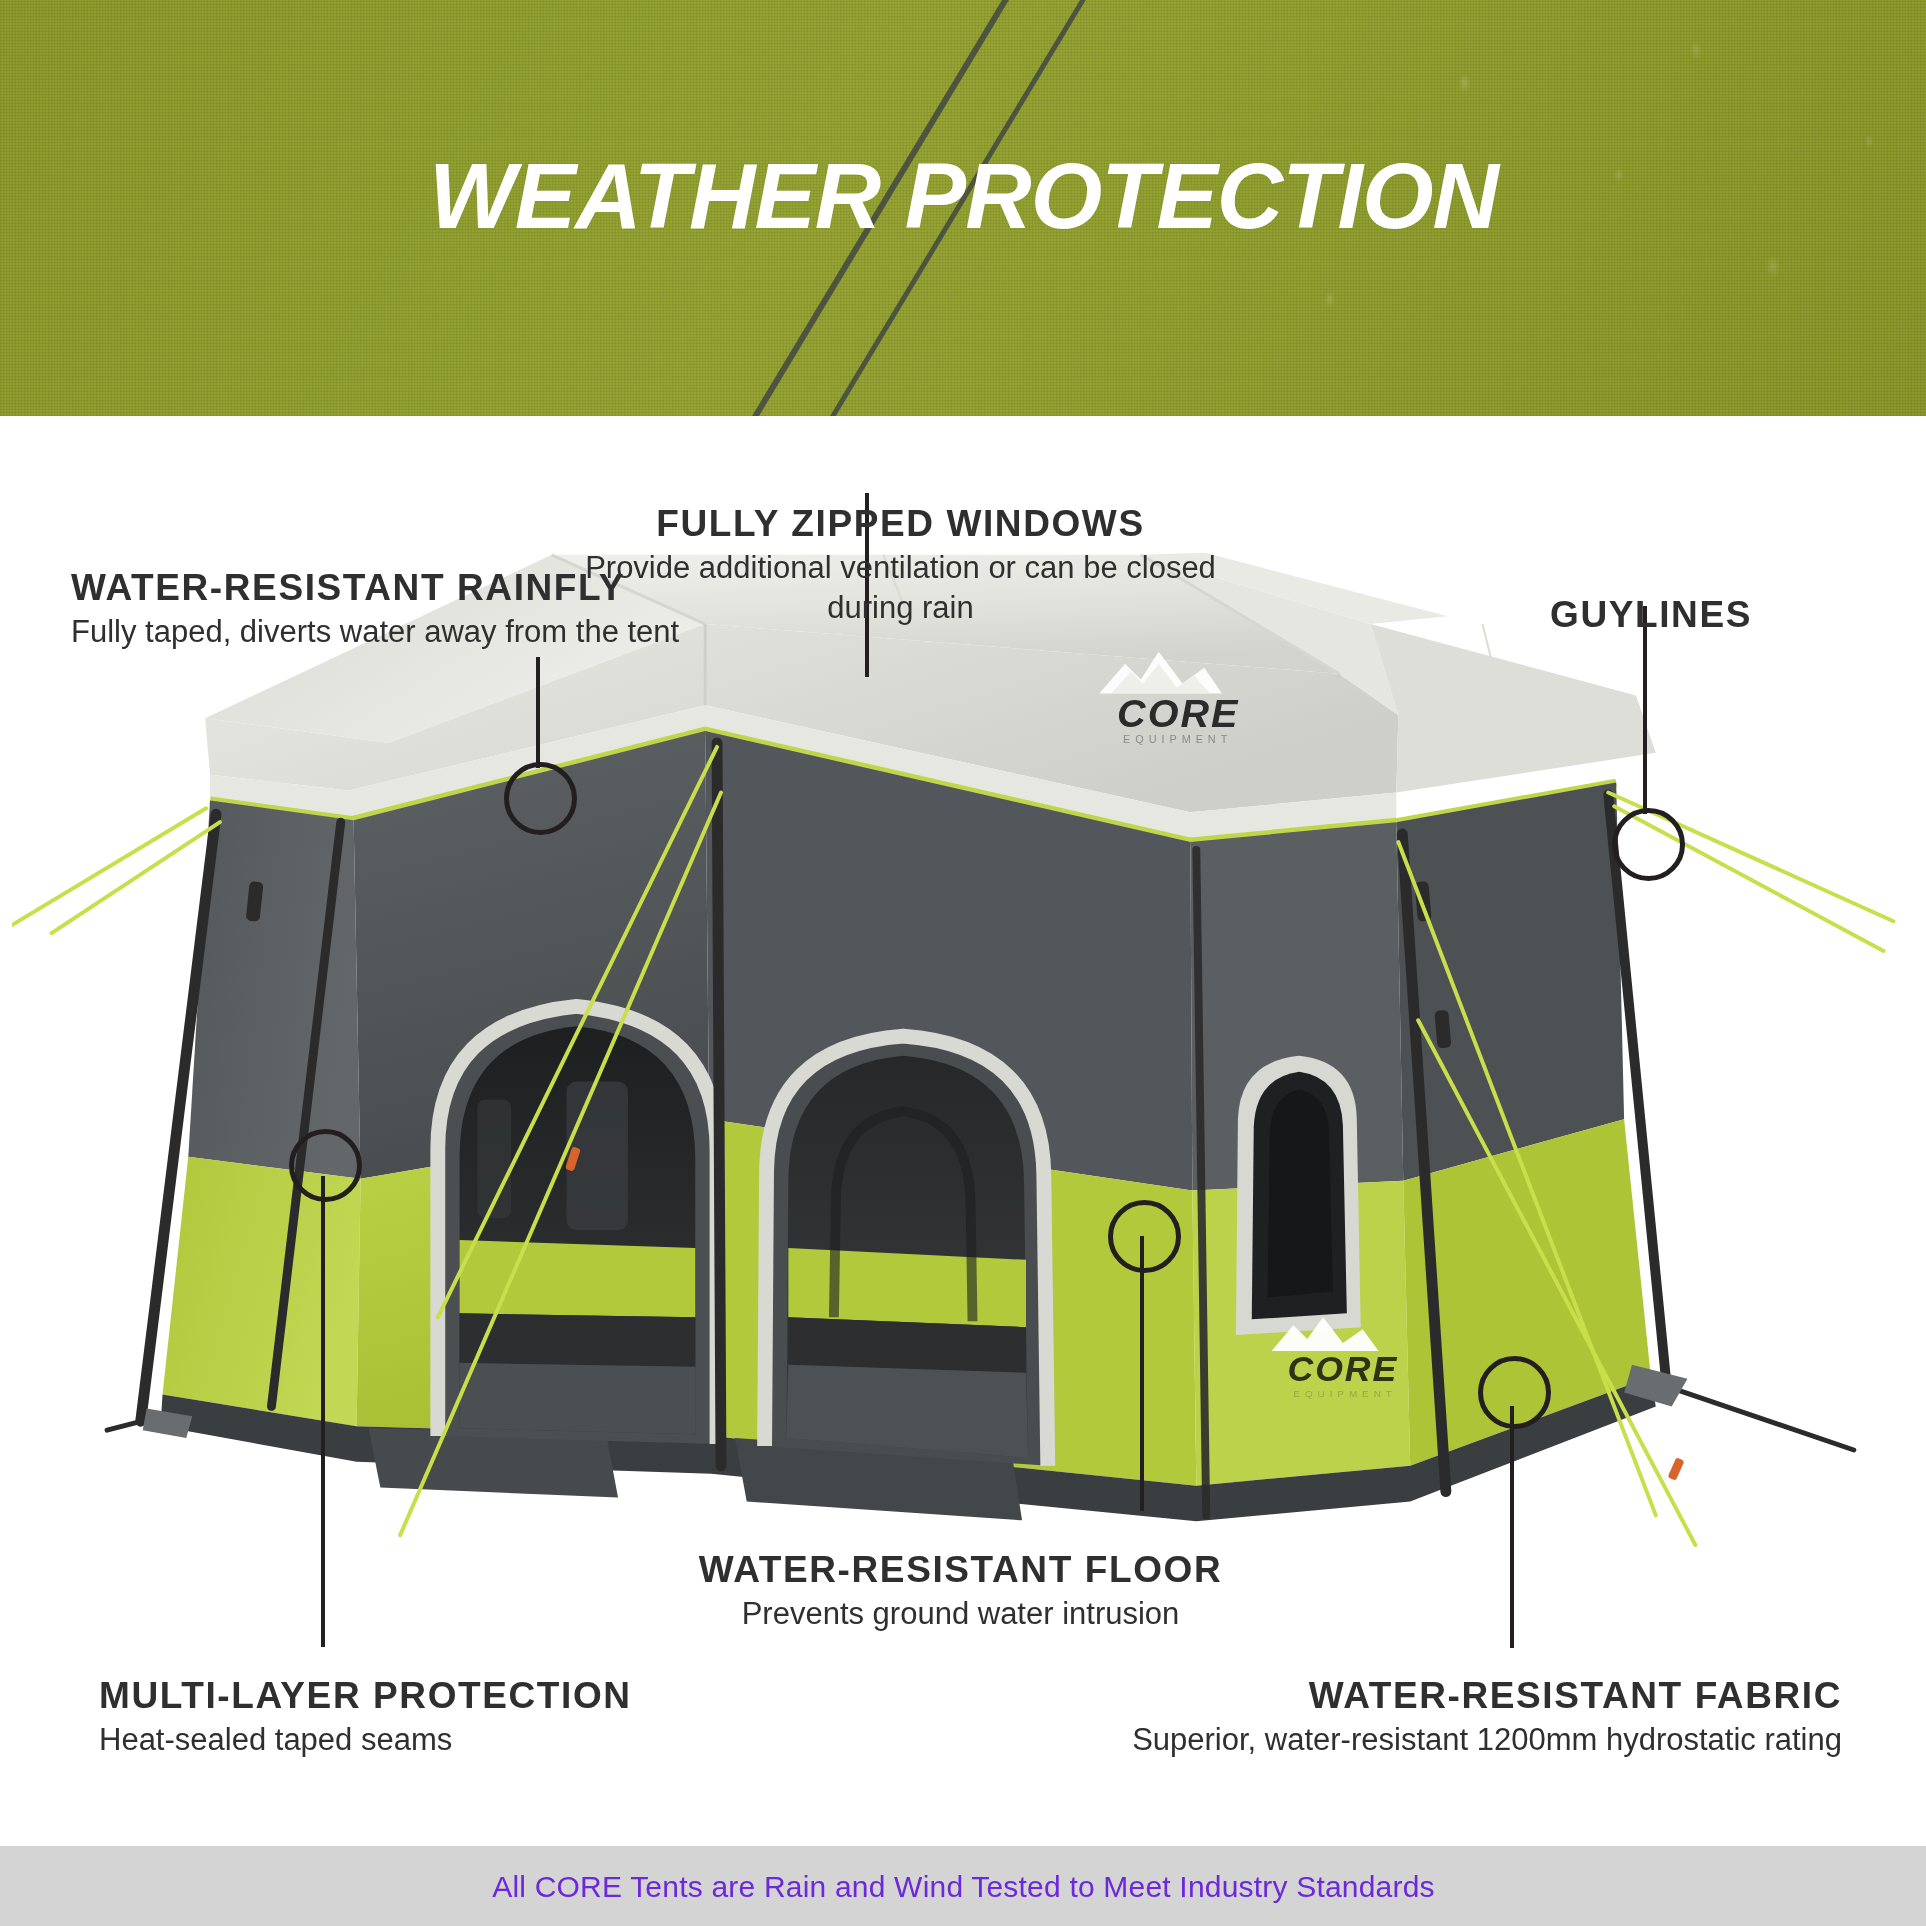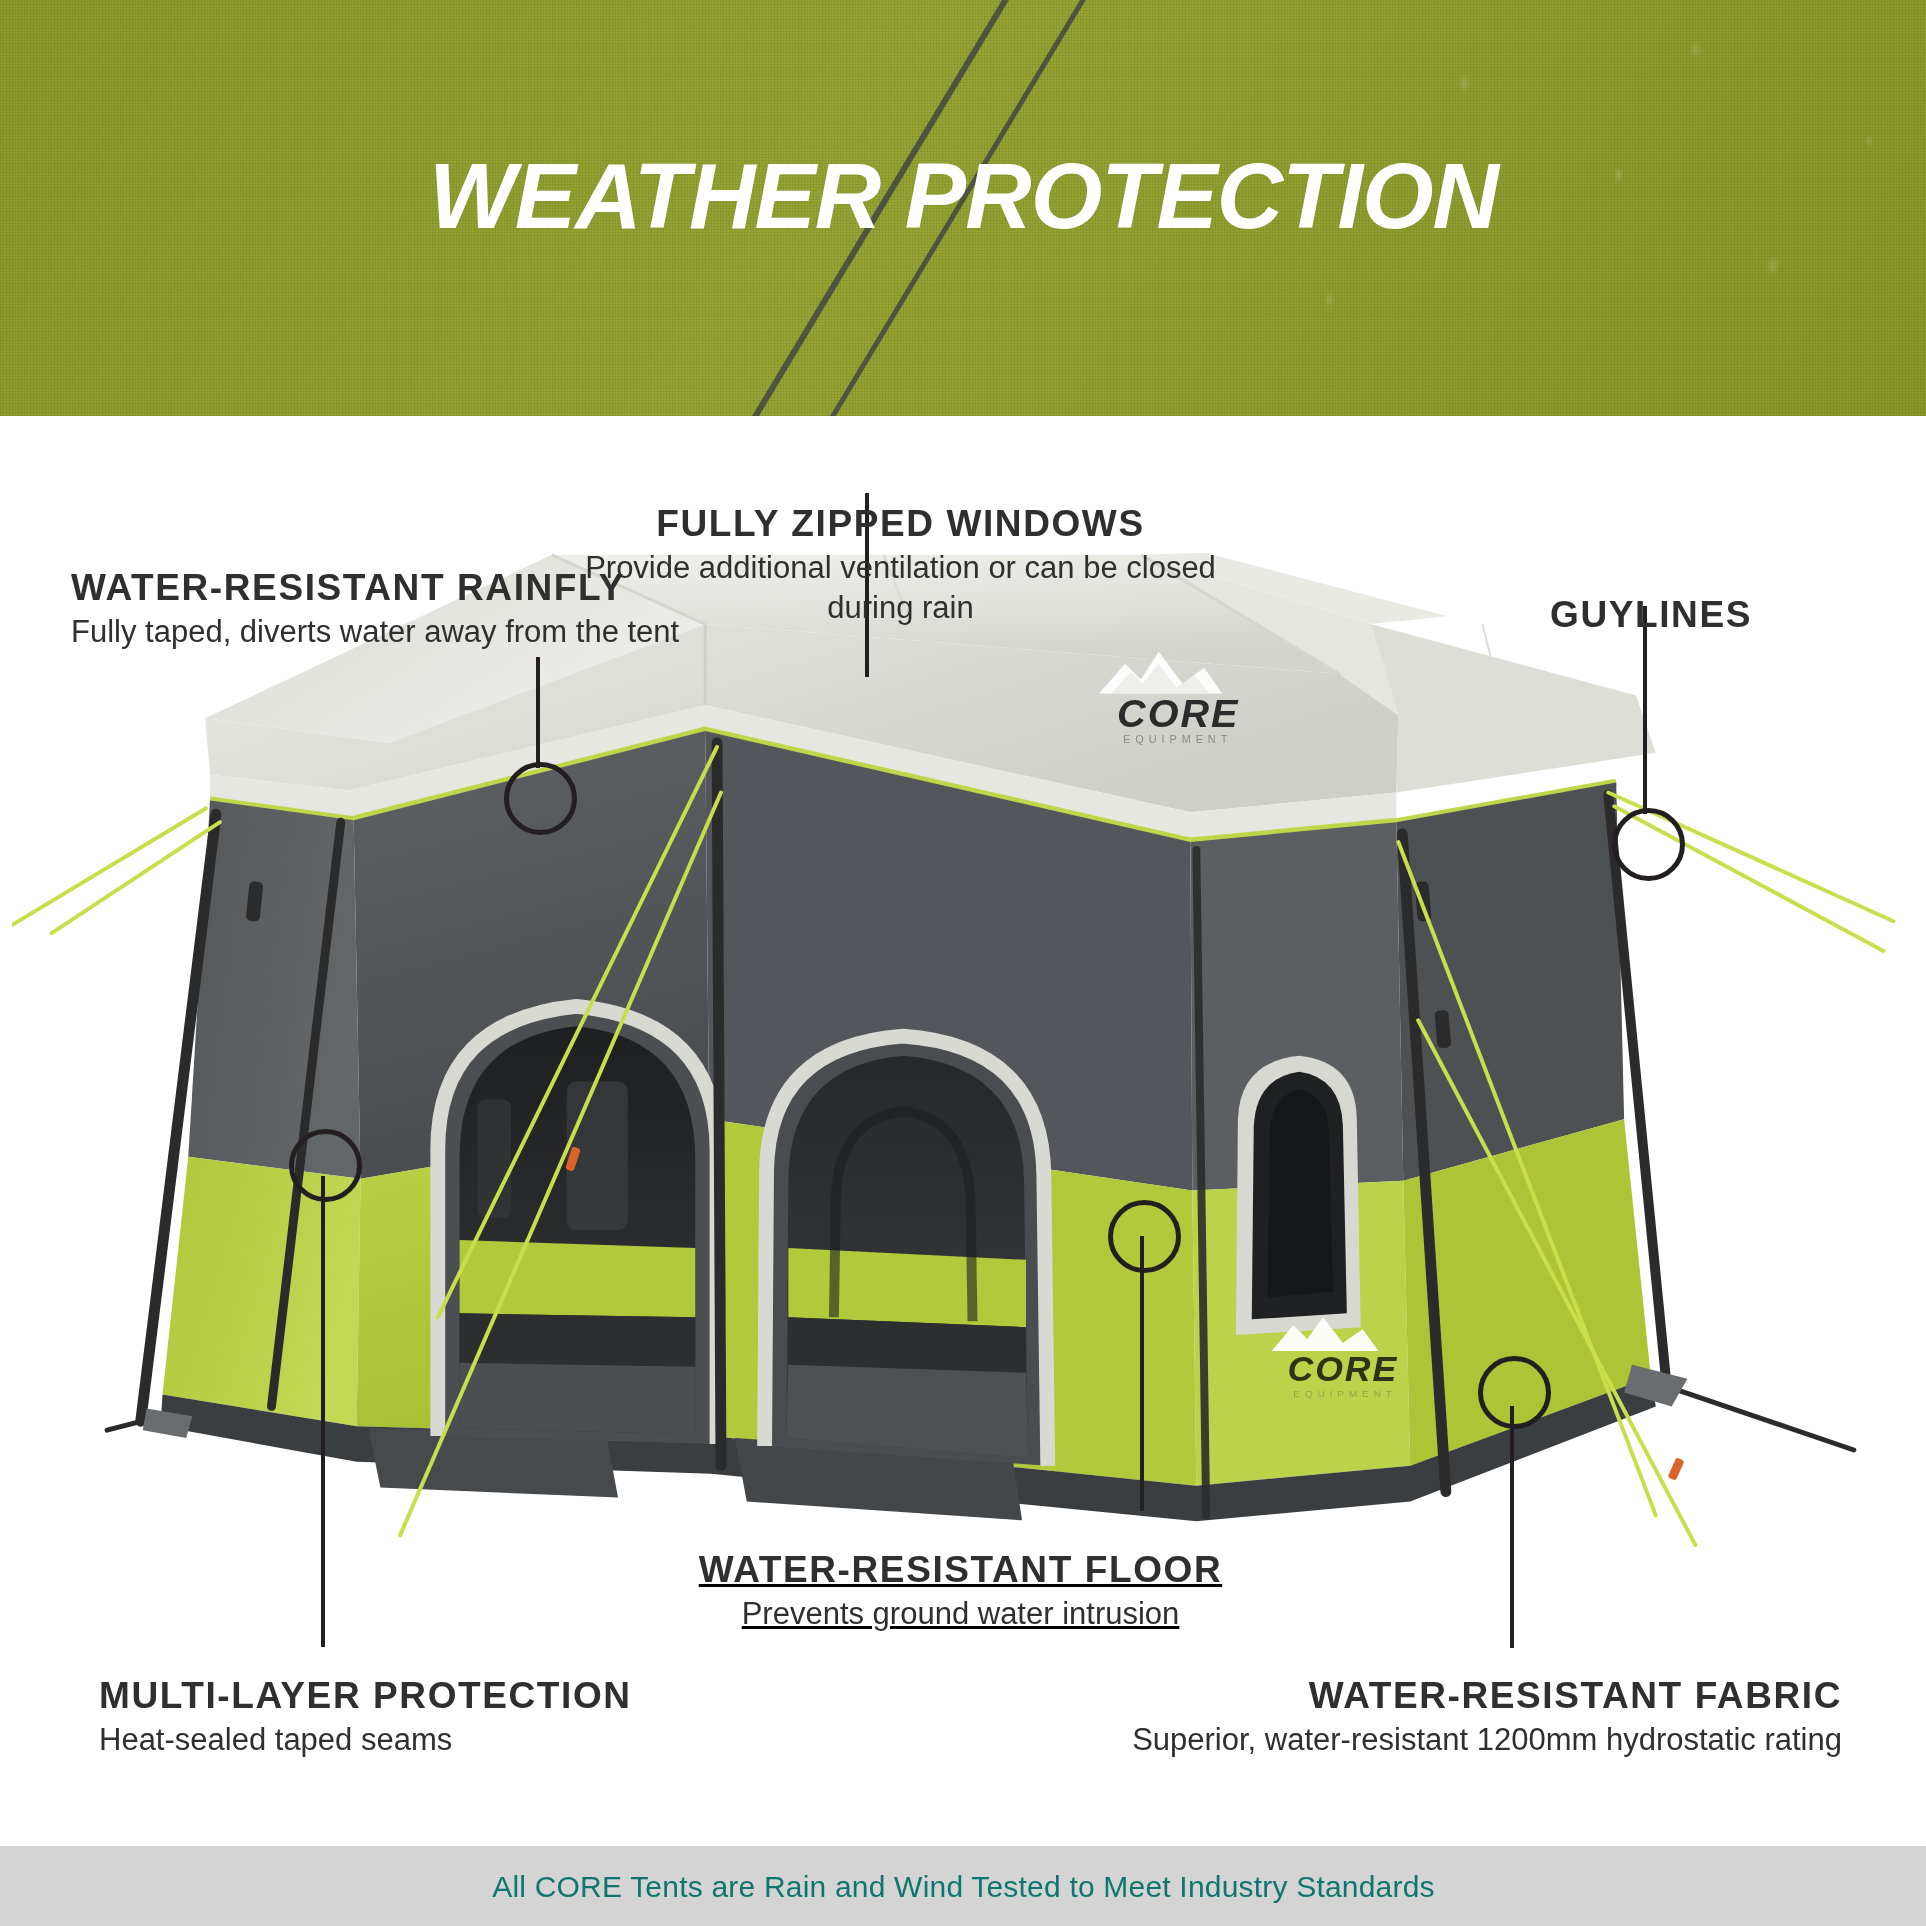--- a/index.html
+++ b/index.html
@@ -63,36 +63,36 @@
   .callout .sub{
     font-size:31px;font-weight:normal;color:#2f2f2f;line-height:1.27;margin-top:4px;
   }
   .c-left{text-align:left;}
   .c-center{text-align:center;}
   .c-right{text-align:right;}
 
   #co-rainfly{left:71px;top:567px;width:634px;}
   #co-windows{left:554px;top:503px;width:693px;}
   #co-guylines{left:1443px;top:594px;width:416px;}
-  #co-floor{left:614px;top:1549px;width:693px;text-decoration:underline;}
+  #co-floor{left:614px;top:1549px;width:693px;}
   #co-multilayer{left:99px;top:1675px;width:673px;}
   #co-fabric{left:1109px;top:1675px;width:733px;}
 
   
   .lead{position:absolute;background:#231f20;}
   .ring{
     position:absolute;border:5px solid #231f20;border-radius:50%;background:transparent;
   }
 
   
   .footer{
     position:absolute;left:0;bottom:0;width:1927px;height:81px;background:#d4d4d4;
     display:flex;align-items:center;justify-content:center;
   }
-  .footer span{font-size:30px;color:#0f766e;letter-spacing:0.2px;}
+  .footer span{font-size:30px;color:#6d28d9;letter-spacing:0.2px;}
 
   
   .tent{position:absolute;left:12px;top:327px;width:1611px;height:1228px;}
   .tent svg{display:block;width:1927px;height:1228px;}
 </style>
 </head>
 <body>
 
 <div class="stage">
 

